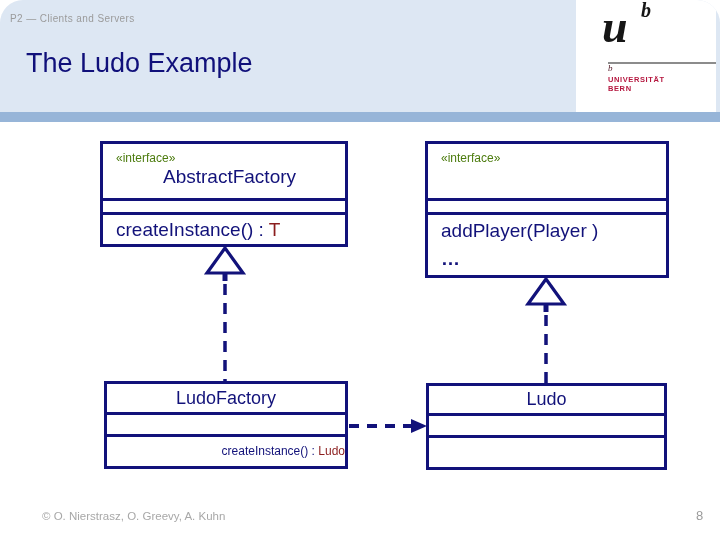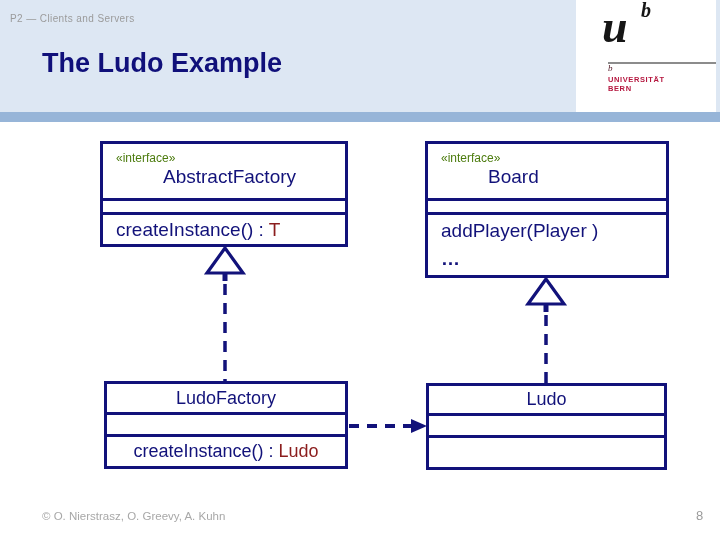--- a/index.html
+++ b/index.html
@@ -1,23 +1,23 @@
 <!DOCTYPE html>
 <html><head>
 <meta charset="utf-8">
 <style>
   html,body{margin:0;padding:0;background:#fff;}
   #slide{position:relative;width:720px;height:540px;background:#ffffff;overflow:hidden;
-         font-family:"Liberation Sans",sans-serif;}
+         font-family:"Liberation Sans",sans-serif;border-radius:23px;}
 
   
   .hdr-bg{position:absolute;left:0;top:0;width:720px;height:112px;background:#dde7f3;}
   .hdr-band{position:absolute;left:0;top:112px;width:720px;height:10px;background:#97b5d8;}
   .crumb{position:absolute;left:10px;top:13px;font-size:10px;color:#9b9b9b;letter-spacing:.4px;}
-  .slide-title{position:absolute;left:42px;top:48px;font-size:27px;font-weight:bold;color:#10107a;}
+  .slide-title{position:absolute;left:26px;top:48px;font-size:27px;font-weight:normal;color:#10107a;}
 
   
   .logo{position:absolute;left:576px;top:0;width:140px;height:112px;background:#ffffff;}
   .logo-u{position:absolute;left:26px;top:4px;font-family:"Liberation Serif",serif;font-style:italic;
           font-weight:bold;font-size:46px;color:#161616;line-height:1;}
   .logo-bsup{position:absolute;left:65px;top:0px;font-family:"Liberation Serif",serif;font-style:italic;
           font-weight:bold;font-size:20px;color:#161616;line-height:1;}
   .logo-rule{position:absolute;left:32px;top:62px;width:108px;height:2px;background:#8c8c8c;}
   .logo-mark{position:absolute;left:32px;top:64px;font-family:"Liberation Serif",serif;font-style:italic;
           font-size:9px;color:#5a2430;line-height:1;}
@@ -42,21 +42,21 @@
 
   #box-board{left:425px;top:141px;width:244px;height:137px;}
   #box-board .cmp-title{height:54px;padding:7px 0 0 13px;}
   #box-board .cmp-mid{height:17px;}
   #box-board .cmp-meth{padding:5px 16px 0 13px;}
   #box-board .m2{margin-top:6px;}
 
   #box-lf{left:104px;top:381px;width:244px;height:88px;}
   #box-lf .cmp-title{height:28px;line-height:28px;font-size:18px;}
   #box-lf .cmp-mid{height:25px;}
-  #box-lf .cmp-meth{height:22px;line-height:28px;font-size:18px;}
+  #box-lf .cmp-meth{height:22px;line-height:28px;font-size:12px;text-align:right;}
 
   #box-ludo{left:426px;top:383px;width:241px;height:87px;}
   #box-ludo .cmp-title{height:27px;line-height:26px;font-size:18px;}
   #box-ludo .cmp-mid{height:25px;}
   #box-ludo .cmp-bottom{height:29px;}
 
   
   #arrows{position:absolute;left:0;top:0;width:720px;height:540px;pointer-events:none;}
 
   
@@ -89,21 +89,20 @@
     </div>
     <div class="cmp cmp-mid"></div>
     <div class="cmp cmp-meth">
       <div class="mline"><span>createInstance() : </span><span class="maroon">T</span></div>
     </div>
   </div>
 
   <div class="uml" id="box-board">
     <div class="cmp cmp-title">
       <div class="stereo">«interface»</div>
-      <div class="cname">Board</div>
     </div>
     <div class="cmp cmp-mid"></div>
     <div class="cmp cmp-meth">
       <div class="mline">addPlayer(Player )</div>
       <div class="mline m2 dots">…</div>
     </div>
   </div>
 
   <div class="uml" id="box-lf">
     <div class="cmp cmp-title centered">LudoFactory</div>

